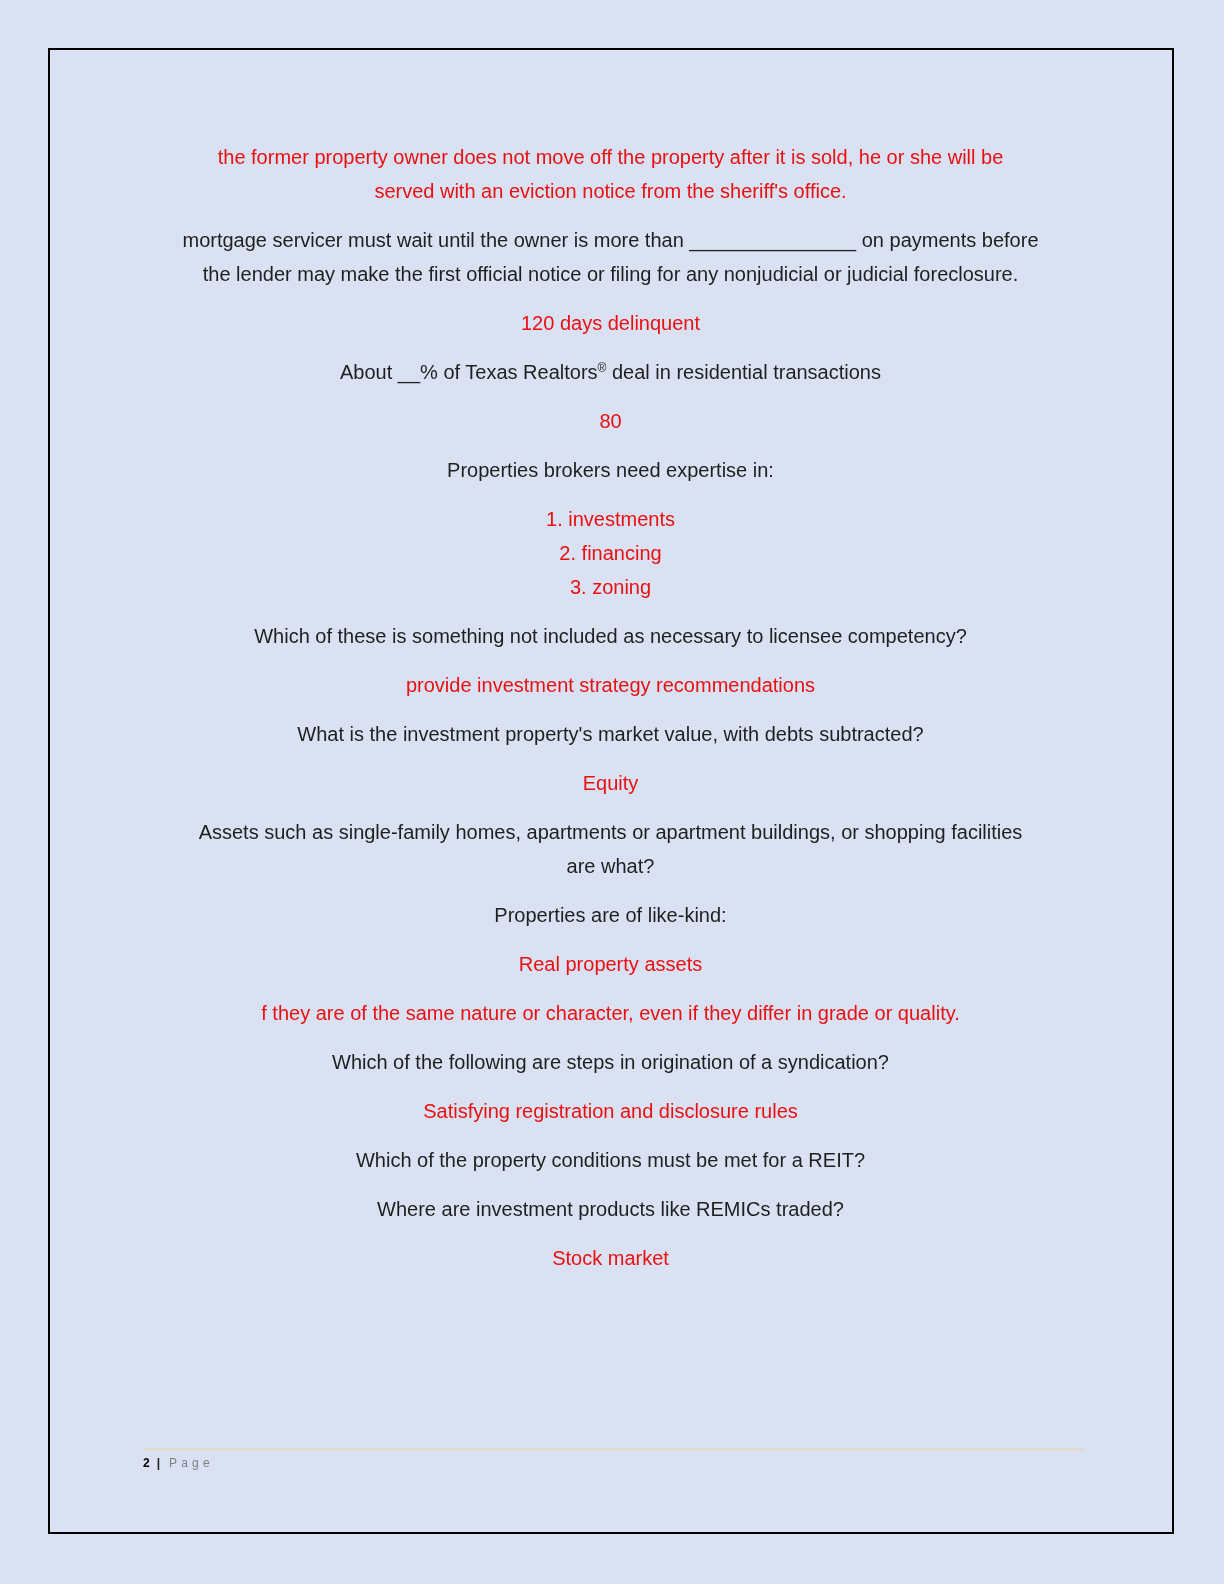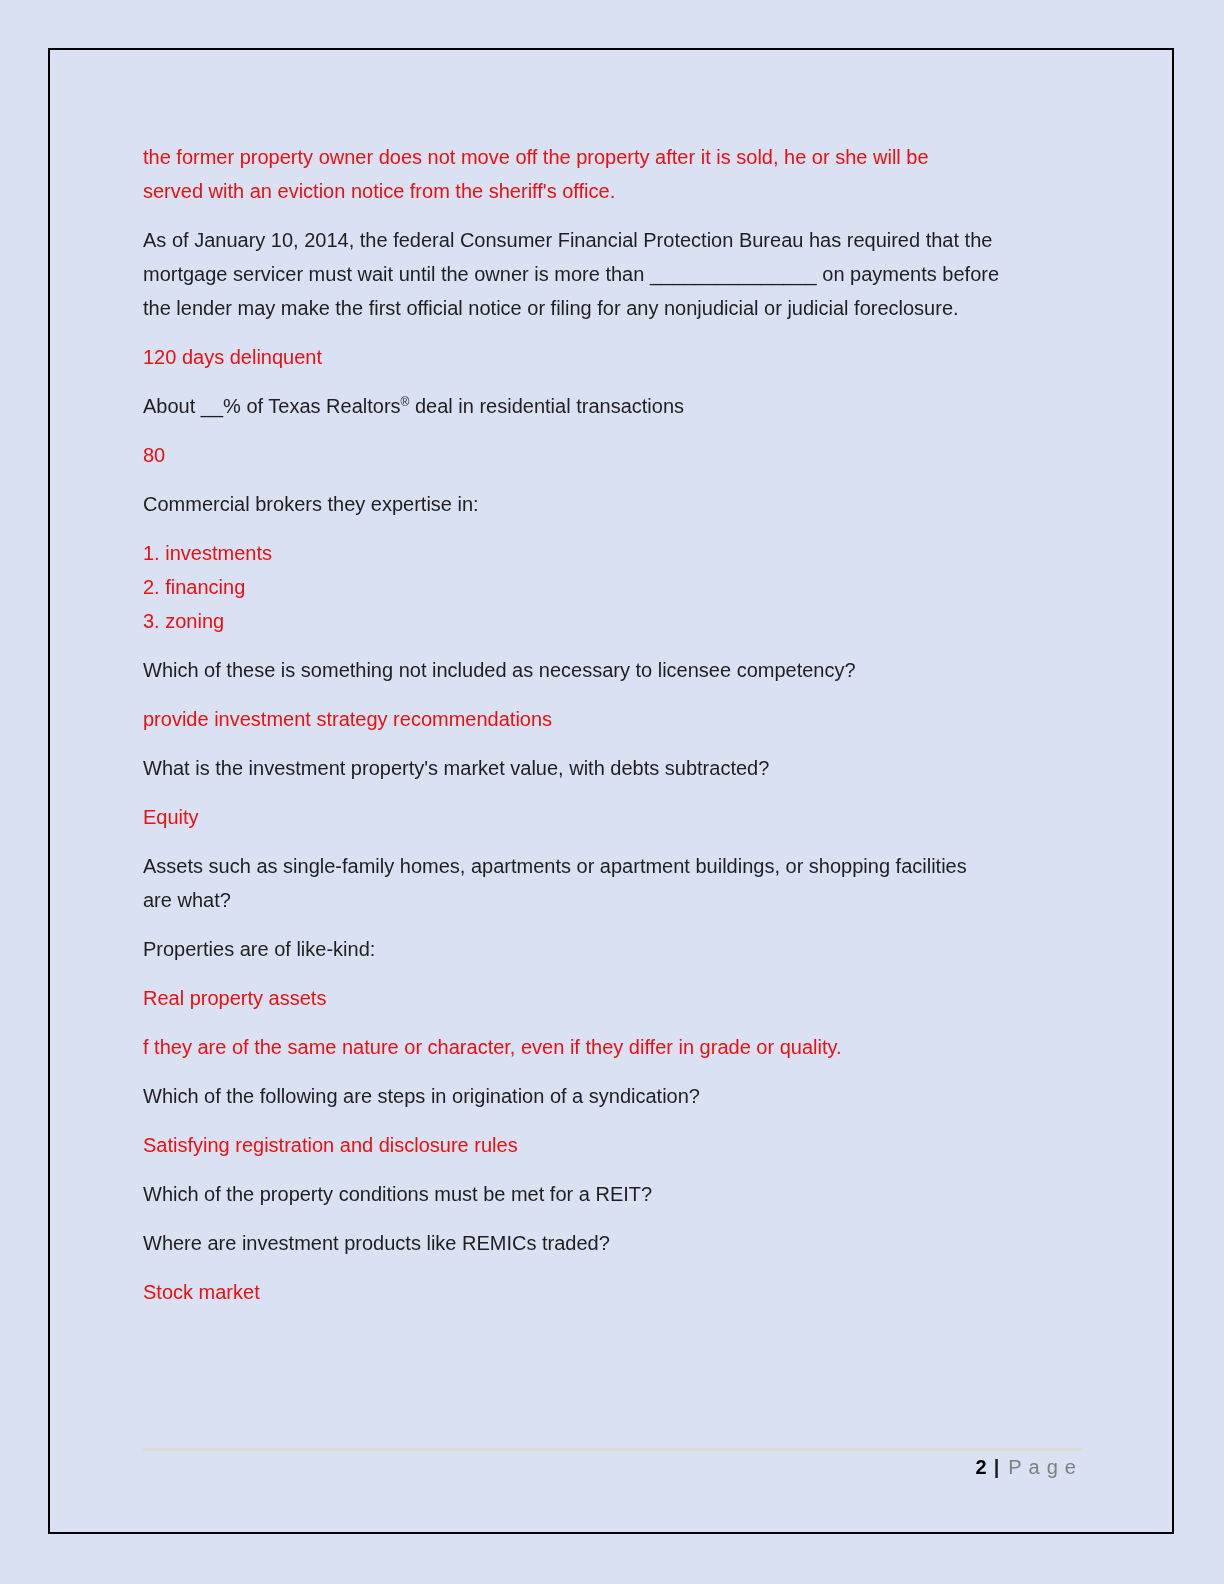--- a/index.html
+++ b/index.html
@@ -28,36 +28,35 @@
     left: 143px;
     top: 140px;
     width: 935px;
     font-size: 20px;
     line-height: 34px;
     color: var(--question-color, #1f1f1f);
   }
   .block { margin: 0 0 15px 0; }
   .block:last-child { margin-bottom: 8px; }
   .block.answer { color: var(--answer-color, #ea1010); }
-  .line { white-space: nowrap; }
+  .line { white-space: nowrap; text-align: center; }
   .line sup {
     font-size: 12px;
     vertical-align: 7px;
     line-height: 0;
   }
   .footer {
     position: absolute;
     left: 143px;
     top: 1448px;
     width: 940px;
     border-top: 3px solid var(--footer-rule-color, #dfddd3);
     padding-top: 5px;
-    font-size: 20px;
+    font-size: 12px;
     color: #1f1f1f;
-    text-align: right;
   }
   .footer .pnum { font-weight: bold; color: #000000; }
   .footer .psep {
     font-weight: bold;
     margin: 0 9px 0 7px;
     color: #1f1f1f;
   }
   .footer .plabel {
     color: #7f7f7f;
     letter-spacing: 0.35em;
@@ -67,35 +66,34 @@
 <body>
 
 <div class="frame"></div>
 
 <div class="content">
     <div class="block answer">
       <div class="line">the former property owner does not move off the property after it is sold, he or she will be</div>
       <div class="line">served with an eviction notice from the sheriff's office.</div>
     </div>
     <div class="block question">
-      <div class="line">As of January 10, 2014, the federal Consumer Financial Protection Bureau has required that the</div>
       <div class="line">mortgage servicer must wait until the owner is more than _______________ on payments before</div>
       <div class="line">the lender may make the first official notice or filing for any nonjudicial or judicial foreclosure.</div>
     </div>
     <div class="block answer">
       <div class="line">120 days delinquent</div>
     </div>
     <div class="block question">
       <div class="line">About __% of Texas Realtors<sup>®</sup> deal in residential transactions</div>
     </div>
     <div class="block answer">
       <div class="line">80</div>
     </div>
     <div class="block question">
-      <div class="line">Commercial brokers they expertise in:</div>
+      <div class="line">Properties brokers need expertise in:</div>
     </div>
     <div class="block answer">
       <div class="line">1. investments</div>
       <div class="line">2. financing</div>
       <div class="line">3. zoning</div>
     </div>
     <div class="block question">
       <div class="line">Which of these is something not included as necessary to licensee competency?</div>
     </div>
     <div class="block answer">

